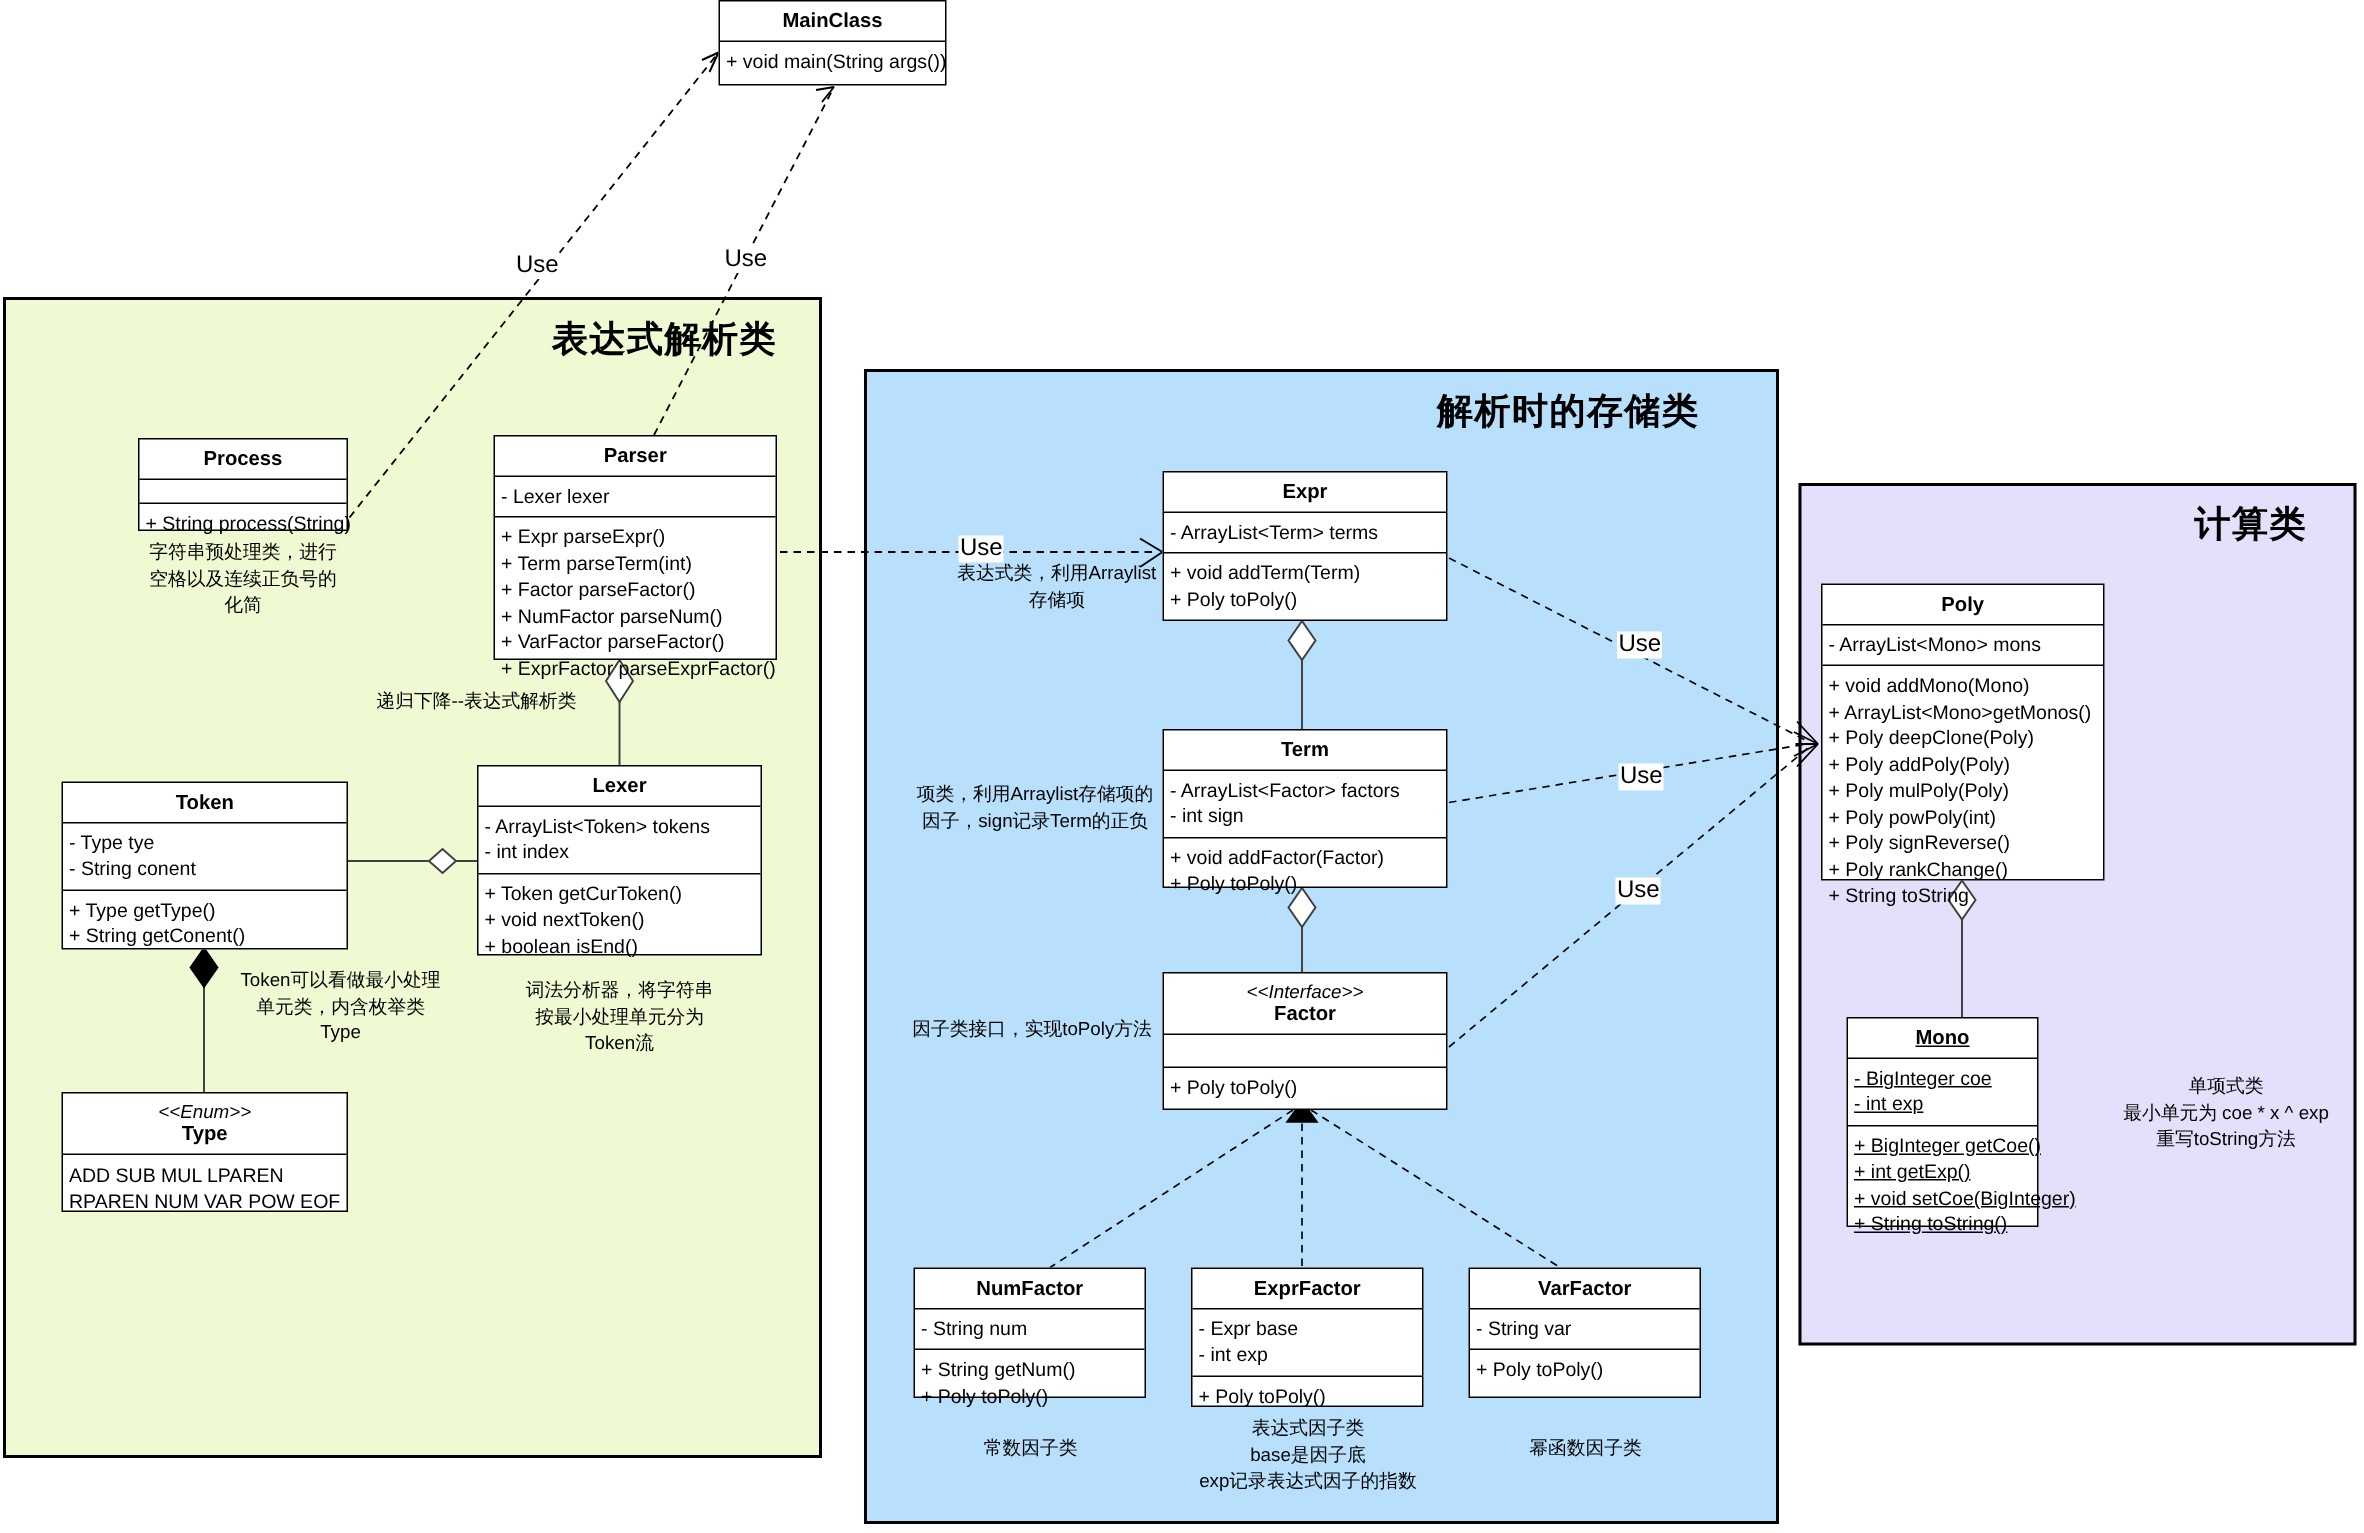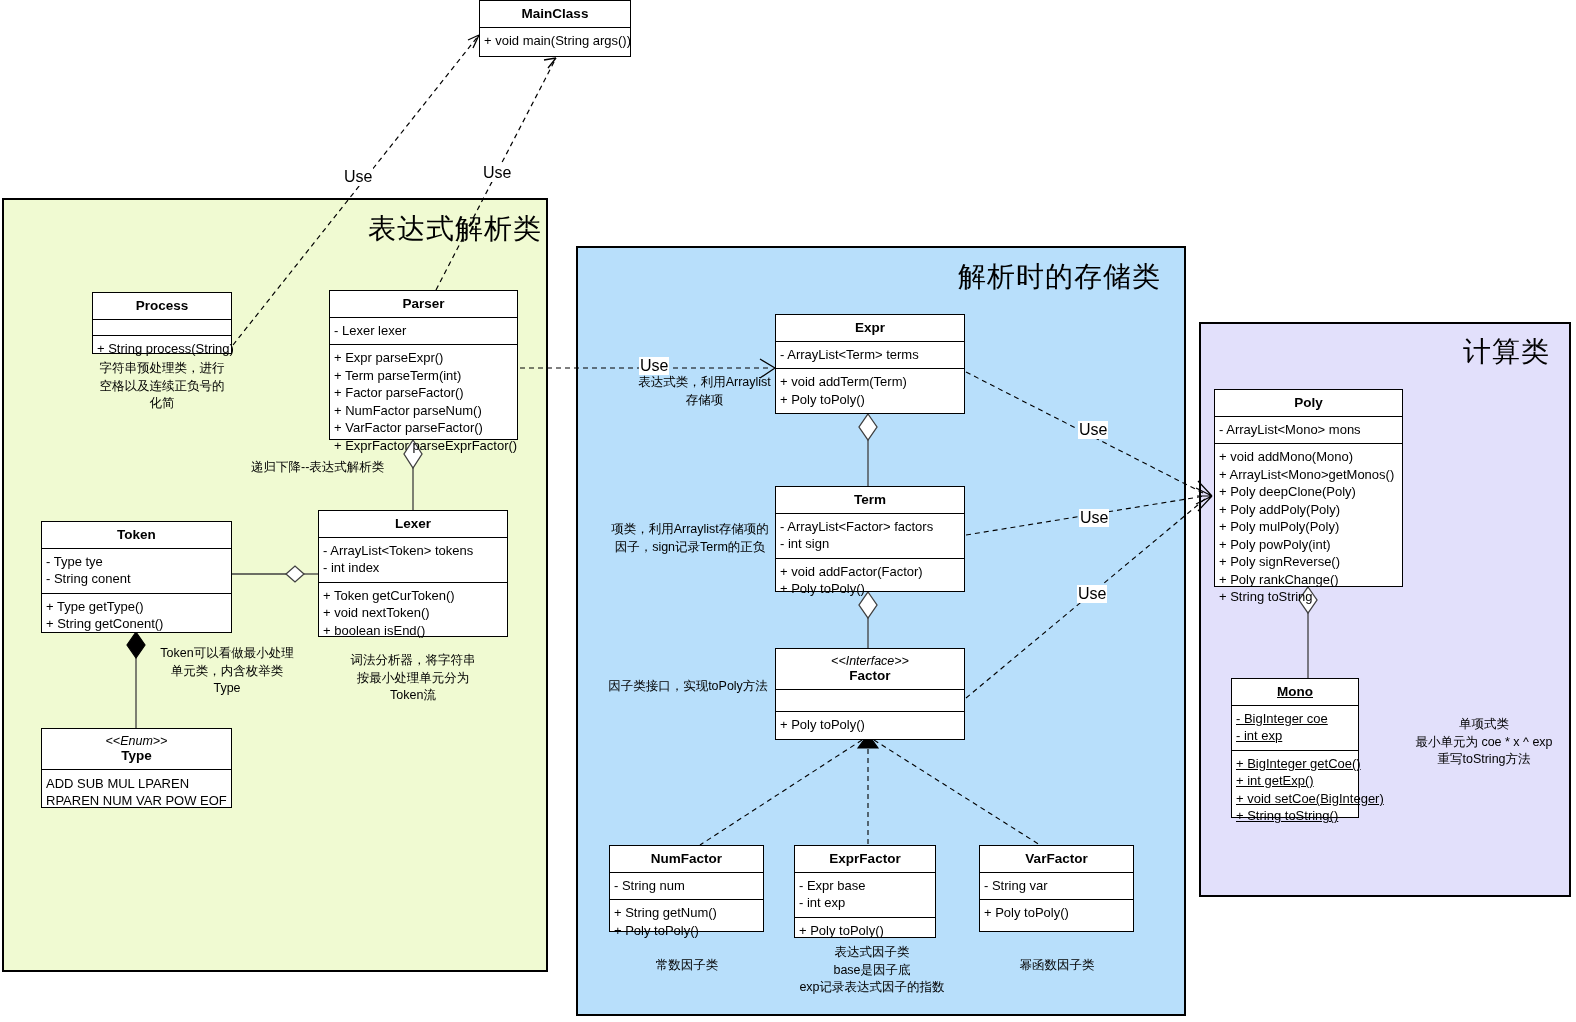--- a/index.html
+++ b/index.html
@@ -18,22 +18,22 @@
     background: #ffffff;
   }
   
   .panel {
     position: absolute;
     border: 2px solid #000000;
     box-sizing: border-box;
   }
   .panel-title {
     position: absolute;
-    font-size: 28px;
-    font-weight: normal;
+    font-size: 24px;
+    font-weight: bold;
     color: #000000;
     letter-spacing: 1px;
     white-space: nowrap;
   }
   
   .umlbox {
     position: absolute;
     background: #ffffff;
     border: 1.5px solid #000000;
     box-sizing: border-box;
@@ -293,21 +293,21 @@
     </div>
     <div class="uml-attrs">
       <div>- String num</div>
     </div>
     <div class="uml-ops">
       <div>+ String getNum()</div>
       <div>+ Poly toPoly()</div>
     </div>
   </div>
 
-  <div class="umlbox" style="left:794px; top:845px; width:142px; height:93px;">
+  <div class="umlbox" style="left:794px; top:845px; width:155px; height:93px;">
     <div class="uml-head">
       <span>ExprFactor</span>
     </div>
     <div class="uml-attrs">
       <div>- Expr base</div>
       <div>- int exp</div>
     </div>
     <div class="uml-ops">
       <div>+ Poly toPoly()</div>
     </div>

